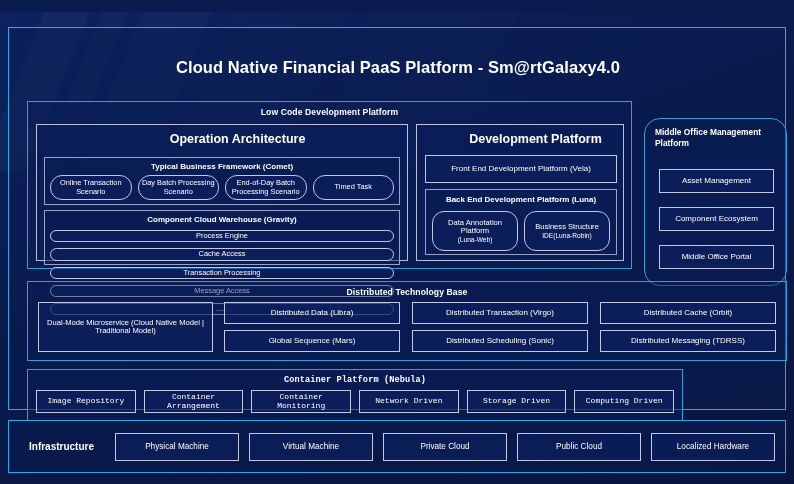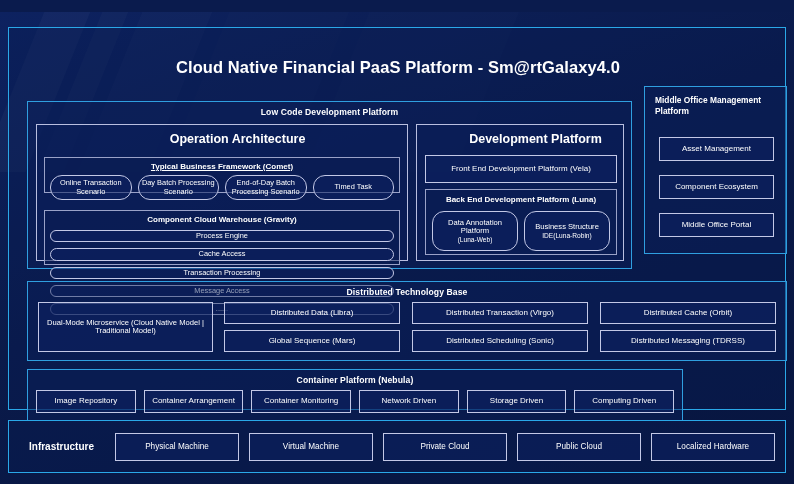--- a/index.html
+++ b/index.html
@@ -133,21 +133,21 @@
     background: rgba(9, 27, 82, 0.5);
   }
   .subpanel > .stitle {
     text-align: center;
     font-size: 8px;
     font-weight: bold;
     color: #ffffff;
     padding-top: 4px;
   }
 
-  #comet   { left: 7px; top: 32px; width: 356px; height: 36px; text-decoration: underline; }
+  #comet   { left: 7px; top: 32px; width: 356px; height: 48px; }
   #gravity { left: 7px; top: 85px; width: 356px; height: 55px; }
 
   .chip-row {
     position: absolute;
     left: 5px; right: 5px;
     display: flex;
     gap: 6px;
   }
   .chip-row > .chip { flex: 1; border-radius: 12px; }
 
@@ -171,21 +171,21 @@
     font-size: 8px;
     font-weight: bold;
     color: #ffffff;
     padding-top: 5px;
   }
   #luna .chip-row { top: 21px; height: 40px; left: 6px; right: 6px; }
   #luna .chip { font-size: 7.6px; }
   .chip .sm { font-size: 6.6px; display: block; }
 
   
-  #midoffice { left: 635px; top: 58px; width: 143px; height: 168px; }
+  #midoffice { left: 635px; top: 90px; width: 143px; height: 168px; border-radius: 16px; }
   #midoffice .mtitle {
     font-size: 8.4px;
     font-weight: bold;
     color: #ffffff;
     padding: 8px 10px 0 10px;
     line-height: 1.35;
   }
   #midoffice .mo-chip {
     position: absolute;
     left: 14px; width: 115px; height: 24px;
@@ -204,21 +204,21 @@
     position: absolute;
     left: 196px; top: 20px; right: 10px; height: 50px;
     display: grid;
     grid-template-columns: repeat(3, 1fr);
     grid-template-rows: repeat(2, 1fr);
     gap: 6px 12px;
   }
   #dtb .grid .chip { font-size: 8px; }
 
   
-  #container { left: 18px; top: 341px; width: 656px; height: 52px; }
+  #container { left: 18px; top: 341px; width: 656px; height: 52px; font-family: Liberation Mono, monospace; }
   #container .crow {
     position: absolute;
     left: 8px; right: 8px; top: 20px; height: 23px;
     display: flex;
     gap: 8px;
   }
   #container .crow > .chip { flex: 1; font-size: 8px; }
 
   
   .infra-label {

